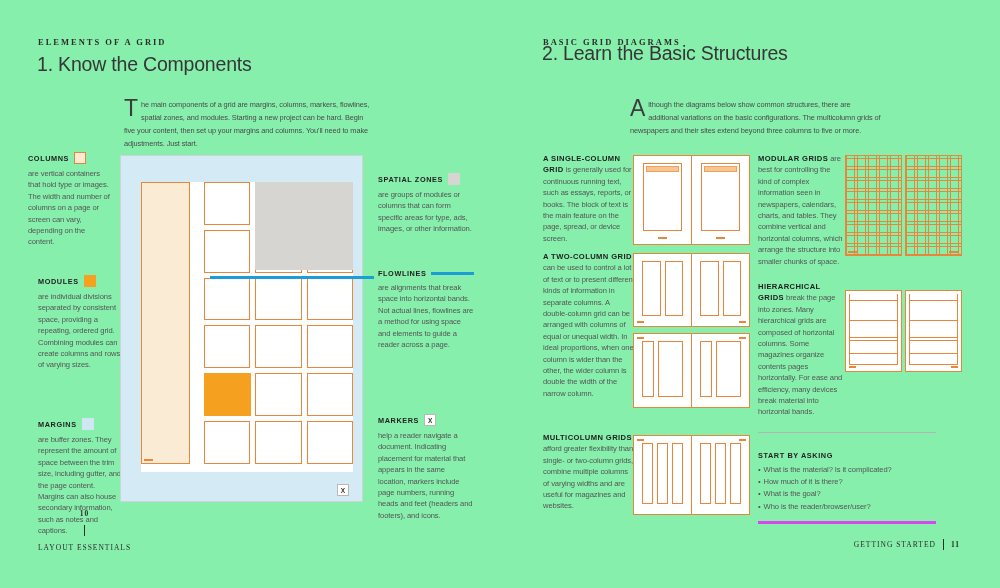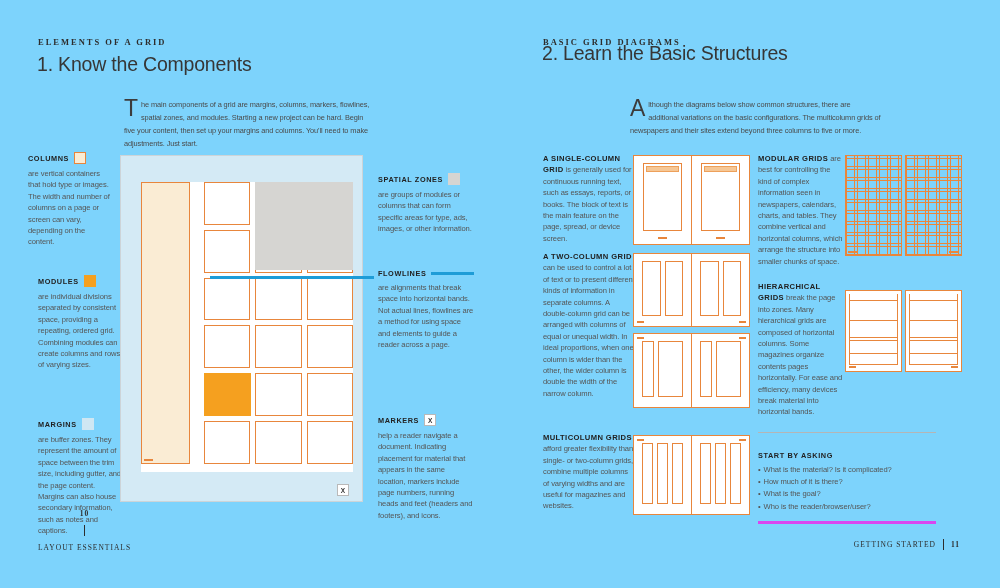--- a/index.html
+++ b/index.html
@@ -1,18 +1,18 @@
 <!DOCTYPE html>
 <html><head>
 <meta charset="utf-8">
 <style>
   * { margin:0; padding:0; box-sizing:border-box; }
   html,body { background:#e9e9e9; }
   body { font-family:"Liberation Sans", sans-serif; }
-  .sheet { position:relative; width:1000px; height:588px; background:#7dd3fc; overflow:hidden;
+  .sheet { position:relative; width:1000px; height:588px; background:#86efac; overflow:hidden;
            margin:0 auto; color:#4f4f4f; }
   .abs { position:absolute; }
 
   
   .eyebrow { font-family:"Liberation Serif", serif; font-weight:bold; font-size:8.5px;
              letter-spacing:2px; color:#2d2d2d; }
   .big-title { font-size:19.5px; font-weight:400; letter-spacing:-0.2px; color:#363636; }
   .intro { font-size:7.4px; line-height:13px; letter-spacing:-0.1px; color:#4a4a4a; }
   .dropcap { float:left; font-size:23px; line-height:21px; padding-right:3px; color:#3c3c3c; }
   .t-label { font-size:7.3px; font-weight:bold; letter-spacing:0.6px; color:#222; }

